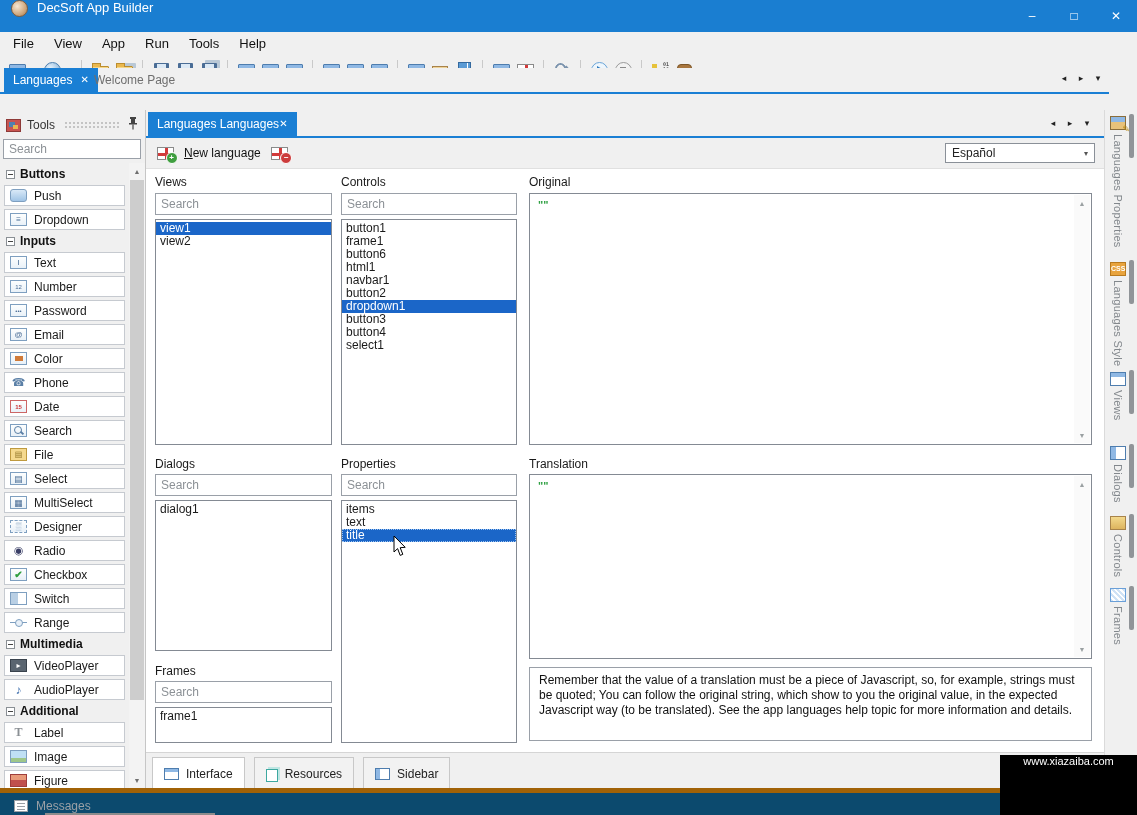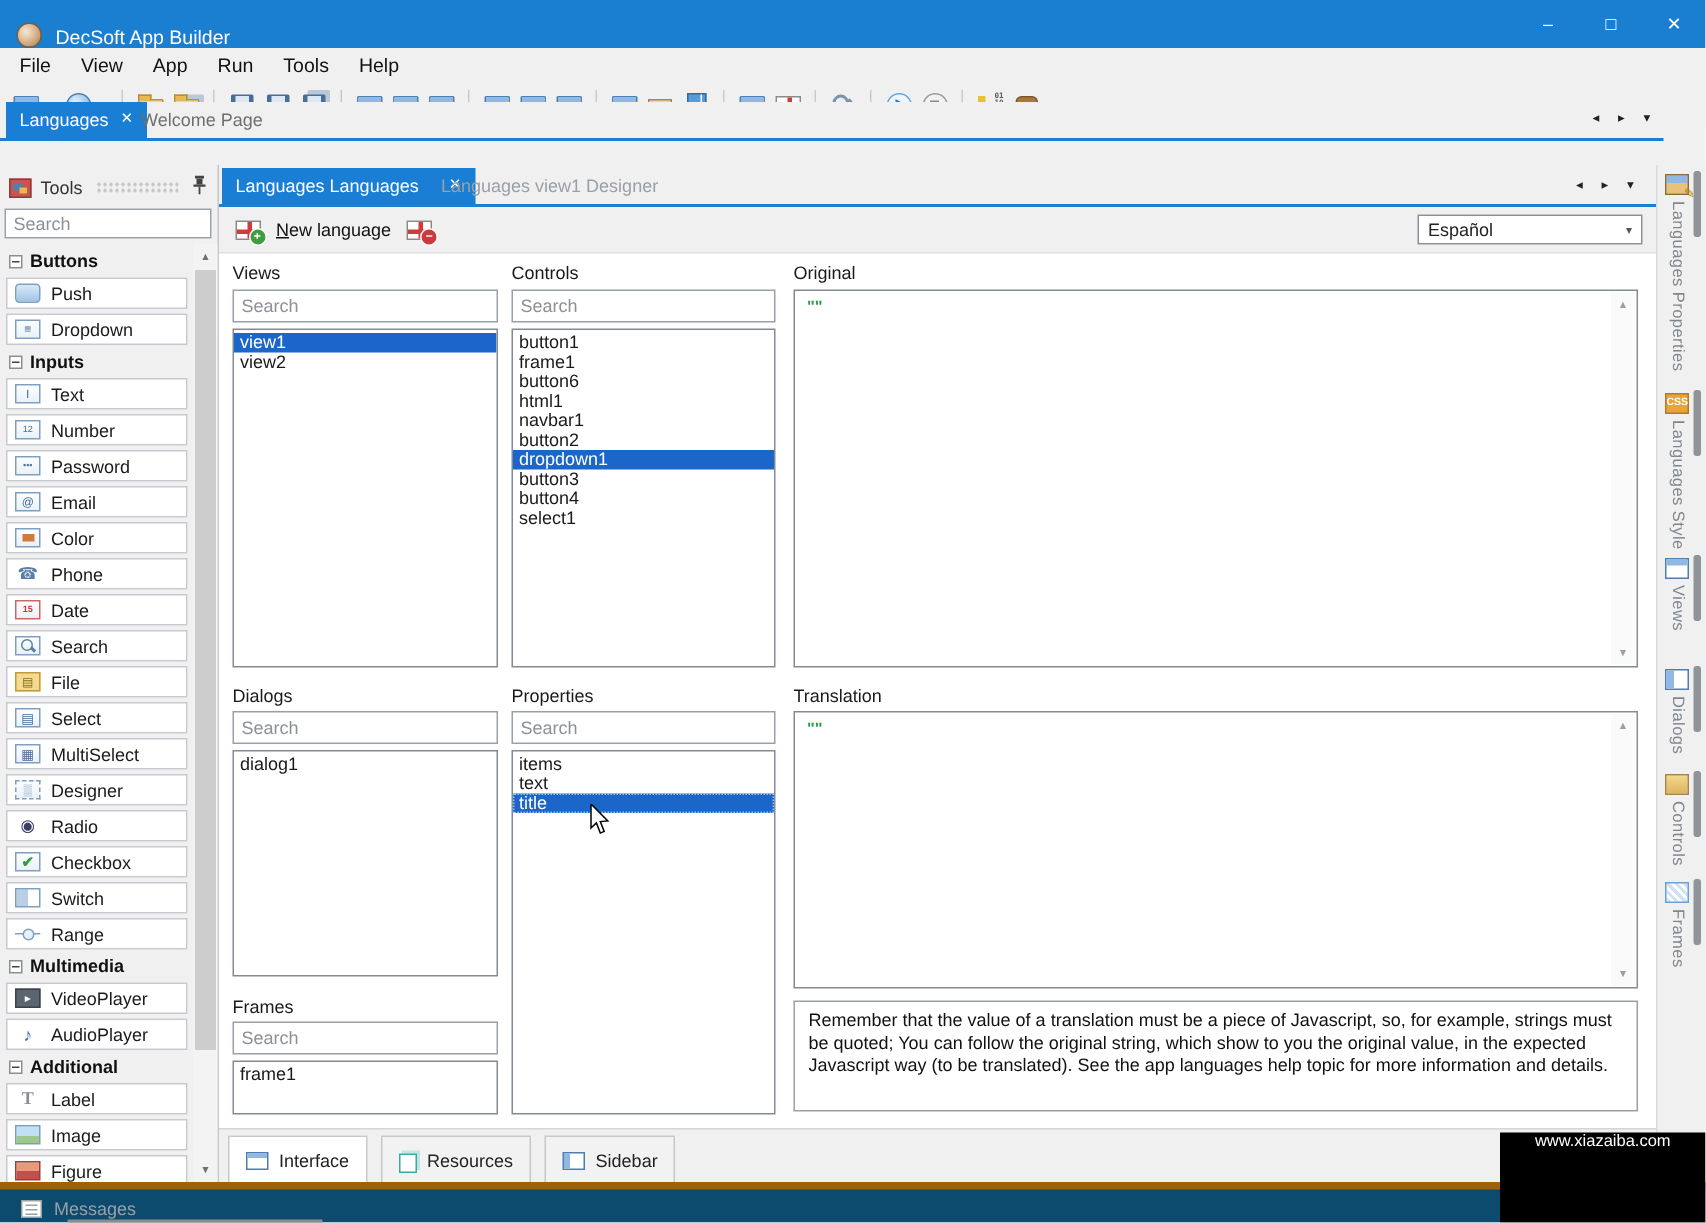--- a/index.html
+++ b/index.html
@@ -1,20 +1,20 @@
 <!DOCTYPE html>
 <html><head>
 <meta charset="utf-8">
 <style>
   *{box-sizing:border-box;margin:0;padding:0}
   html,body{width:1137px;height:815px}
   body{position:relative;font-family:"Liberation Sans",sans-serif;background:#f0f0f0;overflow:hidden;font-size:12px;color:#1a1a1a}
 
   
-  #titlebar{position:absolute;left:0;top:0;width:1137px;height:32px;background:#1a7ed1;display:flex;align-items:flex-end}
+  #titlebar{position:absolute;left:0;top:0;width:1137px;height:32px;background:#1a7ed1;display:flex;align-items:flex-start}
   .app-ic{width:17px;height:17px;border-radius:50%;margin-left:11px;background:radial-gradient(circle at 35% 35%,#f6e7d4,#cfa87e 60%,#9a7550);border:1px solid #7e5c3e;flex:none}
   .app-title{color:#fff;font-size:13px;margin-left:9px}
   .win-btns{margin-left:auto;display:flex;height:32px}
   .win-btn{width:42px;height:32px;display:flex;align-items:center;justify-content:center;color:#fff;font-size:12px;cursor:default}
 
   
   #menubar{position:absolute;left:0;top:32px;width:1137px;height:24px;background:#f0f0f0;display:flex;align-items:center;padding-left:3px}
   .menu-item{padding:0 10px;height:22px;line-height:22px;font-size:13px;color:#111}
 
   
@@ -120,21 +120,21 @@
   .tp-scroll{position:absolute;right:0;top:53px;bottom:0;width:16px;background:#f3f3f3}
   .sc-arrow{position:absolute;left:0;width:16px;height:16px;display:flex;align-items:center;justify-content:center;color:#6f6f6f;font-size:7px}
   .sc-up{top:0}.sc-down{bottom:0}
   .sc-thumb{position:absolute;left:1px;right:1px;top:17px;height:520px;background:#cdcdcd}
 
   
   #center{position:absolute;left:146px;top:110px;width:958px;height:678px;background:#f0f0f0}
   .innertabs{position:absolute;left:0;top:0;right:0;height:28px}
   .innertabs .bar{position:absolute;left:0;right:0;bottom:0;height:2px;background:#1a7fd4}
   .itab{position:absolute;top:2px;height:24px;display:flex;align-items:center;font-size:12px}
-  .itab.active{left:2px;background:#1a7fd4;color:#fff;padding:0 9px;gap:20px}
+  .itab.active{left:2px;background:#1a7fd4;color:#fff;padding:0 9px;gap:0}
   .itab.inactive{left:136px;color:#9aa0a6;padding:0 12px}
   .innertabs .strip-arrows{right:12px;top:8px}
   .cmdbar{position:absolute;left:0;top:28px;right:0;height:30px;display:flex;align-items:center;padding-left:7px;gap:7px}
   .cmd-label{font-size:12px;color:#111}
   .cmd-label u{text-decoration:underline}
   .lang-select{margin-left:auto;margin-right:9px;width:150px;height:20px;background:#fff;border:1px solid #8a9098;display:flex;align-items:center;padding:0 6px;font-size:12px;color:#222}
   .lang-select .chev{margin-left:auto;font-size:8px;color:#555}
 
   .contentarea{position:absolute;left:0;top:58px;right:0;height:584px;background:#fff;border-top:1px solid #e0e0e0}
   .col-label{position:absolute;font-size:12px;color:#1a1a1a}
@@ -451,23 +451,20 @@
   </div>
 </div>
 
 <div id="center">
 
   <div class="innertabs">
     <div class="itab active">
       <span>Languages Languages</span>
       <span class="tab-close">✕</span>
     </div>
-    <div class="itab inactive">
-      <span>Languages view1 Designer</span>
-    </div>
     <div class="strip-arrows">
       <span>◂</span>
       <span>▸</span>
       <span>▾</span>
     </div>
     <div class="bar"></div>
   </div>
 
   <div class="cmdbar">
     <span class="tbi">

